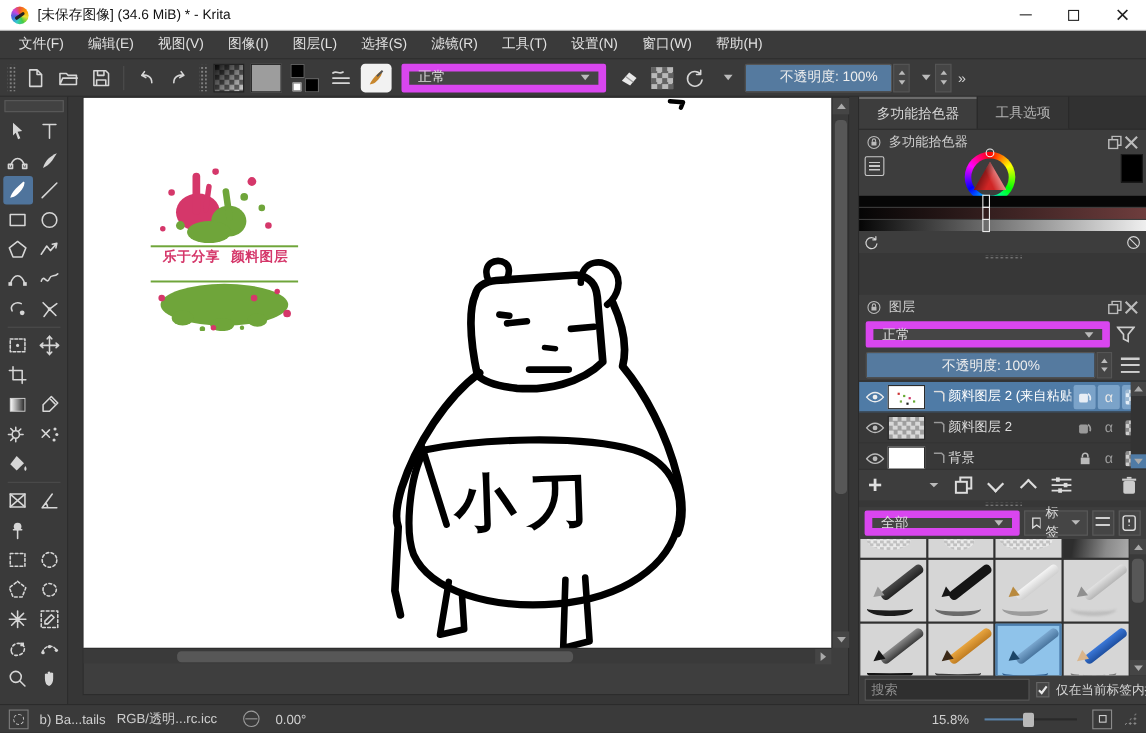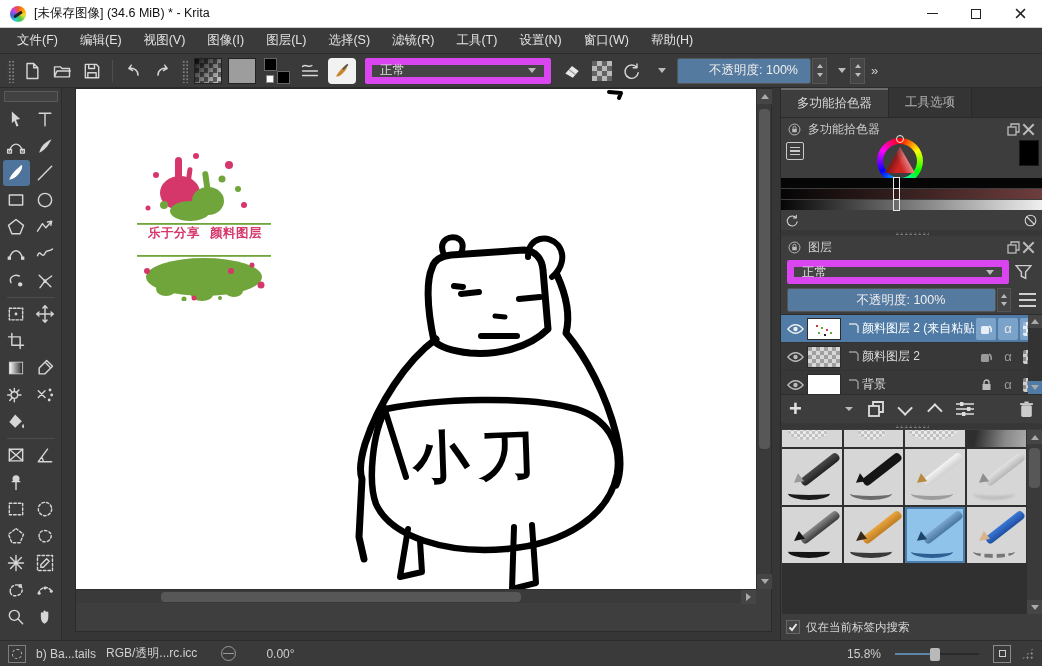--- a/index.html
+++ b/index.html
@@ -116,21 +116,21 @@
   #strips { position:absolute; left:0; right:0; top:38px;}
   .strip { height:10px; margin-bottom:1px; position:relative;}
   .strip.s1{background:#060606;}
   .strip.s2{background:linear-gradient(90deg,#050505,#6e3d3d);}
   .strip.s3{background:linear-gradient(90deg,#050505,#efefef);}
   .strip .smark{position:absolute; left:43%; top:-1px; width:7px; height:12px; border:1.4px solid #e8e8e8; background:transparent;}
   .cs-foot-l{position:absolute;left:4px;bottom:2px;} .cs-foot-r{position:absolute;right:4px;bottom:2px;}
   .cs-foot-l svg,.cs-foot-r svg{width:15px;height:15px;}
 
   
-  #layers { height:187px; background:#3d3d3d; display:flex; flex-direction:column;}
+  #layers { height:187px; background:#3d3d3d; display:flex; flex-direction:column;margin-top:32px;}
   .lrow { display:flex; align-items:center; padding:2px 6px; }
   #layer-blend { width:222px; height:24px; }
   .funnel{margin-left:6px;}
   #layer-opacity { width:222px; height:24px;}
   .burger{width:18px;height:14px;margin-left:8px;background:repeating-linear-gradient(#cfcfcf 0 2px,transparent 2px 6px);}
   #layer-list { flex:1; overflow:hidden; position:relative; background:#383838; border-top:1px solid #2e2e2e;}
   .layer-item { height:28px; display:flex; align-items:center; padding:0 2px; border-bottom:1px solid #333; color:#ddd; font-size:12px;}
   .layer-item.sel { background:#4f7ba6; color:#fff;}
   .l-eye{width:24px;display:flex;justify-content:center;}
   .l-eye svg{width:17px;height:12px;}
@@ -188,21 +188,21 @@
   .cbx-label{color:#d6d6d6;font-size:11.5px;white-space:nowrap;}
 
   
   #statusbar { height:26px; background:#3a3a3a; border-top:1px solid #2b2b2b; display:flex; align-items:center; color:#cfcfcf; font-size:12px; padding:0 8px; gap:10px;}
   .st-tool-ico{width:18px;height:18px;border:1px solid #7e7e7e;display:flex;align-items:center;justify-content:center;}
   .st-tool-ico i{width:10px;height:10px;border:1.3px dashed #bdbdbd;border-radius:50%;}
   #dims-box{border:1px solid #5e5e5e;padding:2px 12px;margin-left:auto;}
   #dims-box .ux{text-decoration:underline;padding:0 3px;}
   .dial{width:15px;height:15px;border:1.4px solid #9a9a9a;border-radius:50%;position:relative;margin-left:14px;}
   .dial::after{content:"";position:absolute;left:1px;top:5.5px;width:11px;height:1.4px;background:#9a9a9a;}
-  #angle-label{margin-left:20px;}
+  #angle-label{margin-left:4px;}
   #zoom-label{margin-left:auto;}
   .zslider{width:84px;height:14px;position:relative;margin:0 4px;}
   .zslider .trk{position:absolute;left:0;right:0;top:6px;height:2.5px;background:#2a2a2a;}
   .zslider .trkfill{position:absolute;left:0;width:46%;top:6px;height:2.5px;background:#5d83a8;}
   .zslider .hndl{position:absolute;left:42%;top:1px;width:10px;height:13px;background:#b9b9b9;border-radius:2px;}
   .zbtn{width:18px;height:18px;border:1px solid #8a8a8a;display:flex;align-items:center;justify-content:center;}
   .zbtn i{width:7px;height:7px;border:1.6px solid #cfcfcf;}
   .gripc{width:13px;height:13px;background:
      radial-gradient(circle,#8a8a8a 1px,transparent 1.2px) 0 0/4.3px 4.3px;clip-path:polygon(100% 0,100% 100%,0 100%);}
 </style>
@@ -854,20 +854,42 @@
             </svg>
           </span>
       </div>
     </div>
 
     <div class="splitter">
         <i></i>
       </div>
 
     <div id="brushes">
+      <div id="brush-controls">
+        <div class="dropdown" id="brush-filter">
+          <span>全部</span>
+          <i class="dd-arrow"></i>
+        </div>
+        <div class="tag-btn">
+          <svg width="11" height="13" viewBox="0 0 10 12">
+              <path d="M1 1 H9 V11 L5 8 L1 11 Z" fill="none" stroke="#ddd" stroke-width="1.4"></path>
+            </svg>
+          <span>标签</span>
+          <i class="dd-arrow" style="border-top-width:4px"></i>
+        </div>
+        <div class="sq-btn">
+            <span class="burger" style="margin:0;width:13px;height:11px"></span>
+          </div>
+        <div class="sq-btn">
+            <svg width="13" height="15" viewBox="0 0 13 15">
+              <rect x="1" y="1" width="11" height="13" rx="2" fill="none" stroke="#ddd" stroke-width="1.3"></rect>
+              <path d="M6.5 4 V7 M6.5 9 V10" stroke="#ddd" stroke-width="1.5"></path>
+            </svg>
+          </div>
+      </div>
       <div id="brush-grid">
         <div class="cells">
           <div class="bcell short">
               <i class="wisp"></i>
             </div>
           <div class="bcell short">
               <i class="wisp" style="left:14px;width:28px"></i>
             </div>
           <div class="bcell short">
               <i class="wisp" style="left:4px;width:48px"></i>
@@ -918,20 +940,21 @@
           <div class="sb-btn" style="top:0;left:0;width:15px;height:14px">
               <i class="tri-u"></i>
             </div>
           <i class="vthumb"></i>
           <div class="sb-btn" style="bottom:0;left:0;width:15px;height:14px">
               <i class="tri-d"></i>
             </div>
         </div>
       </div>
       <div id="brush-search-row">
+        <input id="search-input" type="text" placeholder="搜索" style="">
         <span class="cbx">
             <svg viewBox="0 0 10 10">
               <path d="M1.5 5.5 L4 8 L8.5 2" fill="none"></path>
             </svg>
           </span>
         <span class="cbx-label">仅在当前标签内搜索</span>
       </div>
     </div>
   </div>
 </div>

